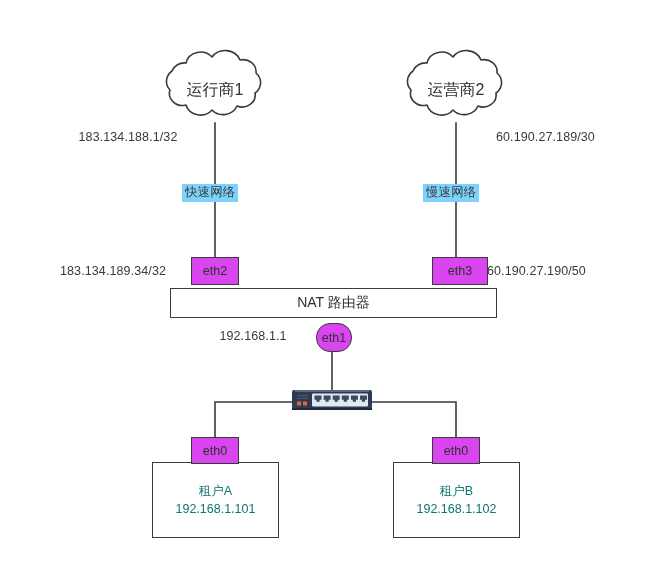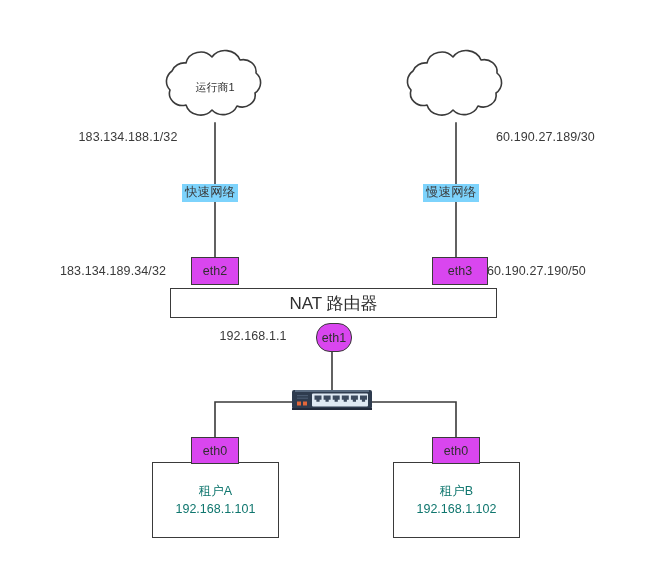--- a/index.html
+++ b/index.html
@@ -70,28 +70,28 @@
     z-index: 4;
   }
   .routerbox {
     position: absolute;
     box-sizing: border-box;
     background: #ffffff;
     border: 1.6px solid #3a3a3a;
     display: flex;
     align-items: center;
     justify-content: center;
-    font-size: 17px;
+    font-size: 14px;
     color: #2f2f2f;
     z-index: 3;
   }
   
   .cloud-label {
     position: absolute;
-    font-size: 11px;
+    font-size: 16px;
     color: #2f2f2f;
     white-space: nowrap;
     text-align: center;
     z-index: 3;
   }
   
   .switch {
     position: absolute;
     z-index: 5;
   }
@@ -139,20 +139,21 @@
         a 15,14 0 0 1 -25,4
         a 15,14 0 0 1 -26,-5
         a 13,12 0 0 1 -16,-15
         a 14,13 0 0 1 2,-19
         a 13,12 0 0 1 14,-8
         Z"></path>
     </g>
   </svg>
 
   <div class="cloud-label" style="left:165px; top:80px; width:100px;">运行商1</div>
+  <div class="cloud-label" style="left:406px; top:80px; width:100px;">运营商2</div>
 
   <div class="txt right" style="left:53px; top:130px; width:150px;">183.134.188.1/32</div>
   <div class="txt" style="left:496px; top:130px;">60.190.27.189/30</div>
 
   <div class="txt onwire" style="left:182px; top:184px;">快速网络</div>
   <div class="txt onwire" style="left:423px; top:184px;">慢速网络</div>
 
   <div class="txt right" style="left:38px; top:264px; width:150px;">183.134.189.34/32</div>
   <div class="txt" style="left:487px; top:264px;">60.190.27.190/50</div>
 

